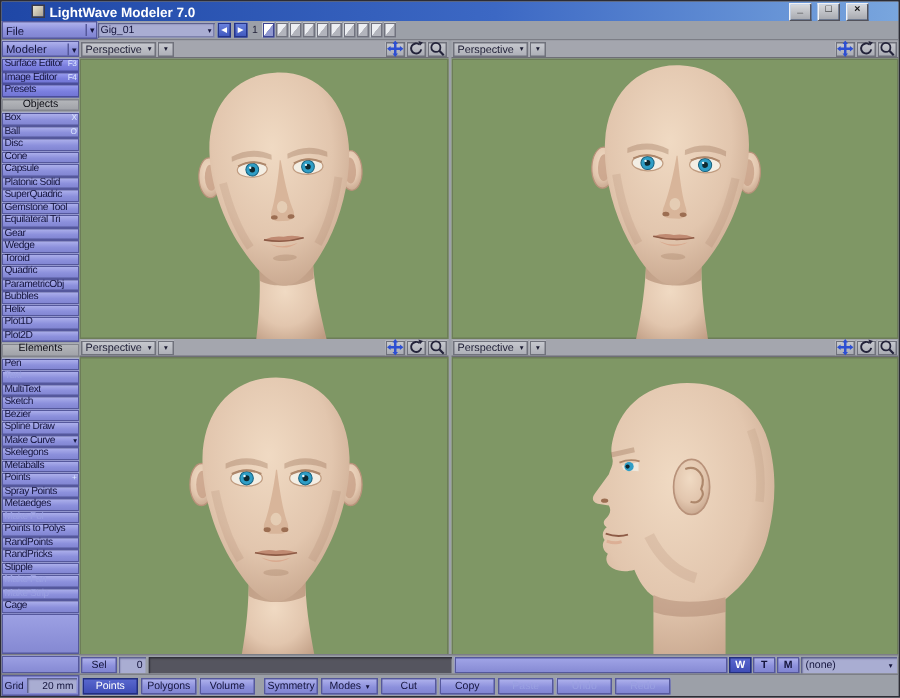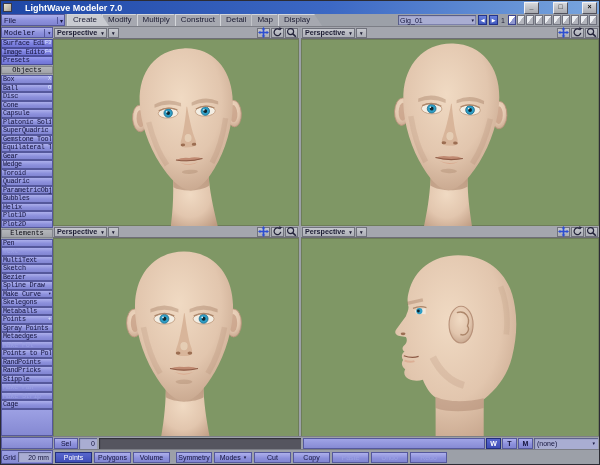--- a/index.html
+++ b/index.html
@@ -1,21 +1,21 @@
 <!DOCTYPE html>
 <html><head>
 <meta charset="utf-8">
 <style>
   html,body{margin:0;padding:0;background:#55565e;}
   #app{position:relative;width:600px;height:465px;background:#9ca0a8;font-family:"Liberation Sans",sans-serif;
        border:1px solid #2c2c34;box-sizing:border-box;overflow:hidden;color:#14143c;-webkit-user-select:none;}
   
   .titlebar{position:absolute;left:0;top:0;right:0;height:13px;
     background:linear-gradient(90deg,#1f47a6 0%,#3c68c4 55%,#79a6de 100%);
-    display:flex;align-items:center;padding:0 2px;gap:13px;}
+    display:flex;align-items:center;padding:0 20px;gap:3px;}
   .app-icon{width:9px;height:9px;background:linear-gradient(135deg,#e8e4d0,#a8a090);border:1px solid #3a3a48;box-sizing:border-box;}
   .title-text{color:#fff;font-size:9px;font-weight:bold;letter-spacing:0;white-space:nowrap;flex:1;}
   .winbtn{width:13px;height:10px;background:linear-gradient(#d6d8dc,#a8aab0);border:1px solid;border-color:#f2f2f4 #52525c #52525c #f2f2f4;
     font-size:7px;line-height:8px;text-align:center;color:#111;margin-left:1px;font-weight:bold;}
   
   .menurow{position:absolute;left:0;top:13px;right:0;height:13px;background:#9ca0a8;display:flex;align-items:stretch;border-bottom:1px solid #7c7e86;box-sizing:border-box;}
   .pw{background:linear-gradient(180deg,#b4b7ef 0%,#8c90dc 55%,#7e82cf 100%);
       box-shadow:inset 0 0 0 1px #55589c, inset 1px 1px 0 rgba(255,255,255,.45);color:#14143c;}
   .drop-btn{width:64px;display:flex;align-items:center;font-size:7.5px;padding-left:3px;box-sizing:border-box;}
   .drop-btn .lbl{flex:1;}
@@ -30,39 +30,39 @@
      font-size:7px;display:flex;align-items:center;padding:0 2px;box-sizing:border-box;}
   .bank-select .lbl{flex:1;}
   .navbtn{width:9px;height:10px;background:linear-gradient(#6d86e0,#3c55bc);box-shadow:inset 0 0 0 1px #24348a;
      color:#fff;font-size:5px;line-height:10px;text-align:center;}
   .bank-index{font-size:7px;color:#23233a;padding:0 1px;}
   .layers{display:flex;gap:1px;}
   .layer{width:8px;height:10px;background:linear-gradient(to bottom right,#eceef2 49%,#b2b4bc 51%);
      box-shadow:inset 0 0 0 1px #70727e;}
   .layer.active{background:linear-gradient(to bottom right,#ffffff 49%,#8f97cf 51%);box-shadow:inset 0 0 0 1px #3c4490;}
   
-  .sidebar{position:absolute;left:0;top:26px;width:52px;bottom:28px;display:flex;flex-direction:column;background:#9ca0a8;font-family:Liberation Mono, monospace;}
+  .sidebar{position:absolute;left:0;top:26px;width:52px;bottom:28px;display:flex;flex-direction:column;background:#9ca0a8;}
   .modeler-wrap{height:12px;margin-bottom:1px;}
   .modeler-wrap .drop-btn{height:11px;width:52px;}
   .sb-item{height:8.5px;line-height:8.5px;font-size:6.8px;letter-spacing:-0.3px;padding:0 2px;display:flex;align-items:center;box-sizing:border-box;white-space:nowrap;overflow:hidden;}
   .sb-item .lbl{flex:1;overflow:hidden;}
   .sb-item .hint{font-size:5.5px;color:#dce6ff;}
   .sb-item .dd{display:none;font-size:5px;color:#14143c;}
   .sb-item.dropdown .dd{display:block;}
   .sb-item.disabled{color:#9aa0e2;}
   .sb-item.disabled .lbl{color:#9aa0e2;}
   .editor-btn{background:linear-gradient(180deg,#9fa3f2 0%,#7b7fdf 55%,#6e72d2 100%);box-shadow:inset 0 0 0 1px #4b4e9a, inset 1px 1px 0 rgba(255,255,255,.4);}
   .sb-header{background:linear-gradient(#b7b9bd,#9ea0a6);box-shadow:inset 0 0 0 1px #83858d;color:#0c0c14;
      justify-content:center;font-size:7px;letter-spacing:0;height:8.5px;line-height:8.5px;display:flex;align-items:center;margin:1px 0;}
   .sb-gap{flex:1;}
   .sb-bottom{height:30px;background:linear-gradient(#9da1e4,#8488d2);box-shadow:inset 0 0 0 1px #55589c;}
   
   .viewports{position:absolute;left:52px;top:26px;right:0;height:411px;display:grid;
      grid-template-columns:246px 1fr;grid-template-rows:199px 212px;column-gap:2px;background:#9ca0a8;}
-  .vp{display:flex;flex-direction:column;min-width:0;font-weight:bold;}
+  .vp{display:flex;flex-direction:column;min-width:0;}
   .vp-head{height:12px;background:#a4a6ae;border-bottom:1px solid #6e6e76;display:flex;align-items:center;padding:0 1px;gap:1px;box-sizing:border-box;}
   .vp-title{height:10px;background:linear-gradient(#c9cbd1,#abadb5);box-shadow:inset 0 0 0 1px #70727c;
      font-size:7.2px;display:flex;align-items:center;gap:4px;padding:0 3px;color:#1b1b32;}
   .vp-title .arr{font-size:5px;}
   .vp-mini{width:11px;height:10px;background:linear-gradient(#c9cbd1,#abadb5);box-shadow:inset 0 0 0 1px #70727c;
      font-size:5px;text-align:center;line-height:10px;color:#1b1b32;}
   .vp-spacer{flex:1;}
   .vp-icon{width:13px;height:10px;background:linear-gradient(#c9cbd1,#a7a9b1);box-shadow:inset 0 0 0 1px #70727c;
      display:flex;align-items:center;justify-content:center;}
   .vp-icon svg{display:block;}
@@ -166,36 +166,20 @@
     <span class="winbtn">_</span>
     <span class="winbtn">□</span>
     <span class="winbtn">×</span>
   </div>
 
   <div class="menurow">
     <div class="drop-btn pw">
       <span class="lbl">File</span>
       <span class="arr">▾</span>
     </div>
-    <div class="tabs">
-
-        <div class="tab active"><span>Create</span></div>
-
-        <div class="tab"><span>Modify</span></div>
-
-        <div class="tab"><span>Multiply</span></div>
-
-        <div class="tab"><span>Construct</span></div>
-
-        <div class="tab"><span>Detail</span></div>
-
-        <div class="tab"><span>Map</span></div>
-
-        <div class="tab"><span>Display</span></div>
-      </div>
     <div class="bank">
       <div class="bank-select">
         <span class="lbl">Gig_01</span>
         <span class="arr" style="font-size:5px;">▾</span>
       </div>
       <span class="navbtn">◀</span>
       <span class="navbtn">▶</span>
       <span class="bank-index">1</span>
       <div class="layers">
 

